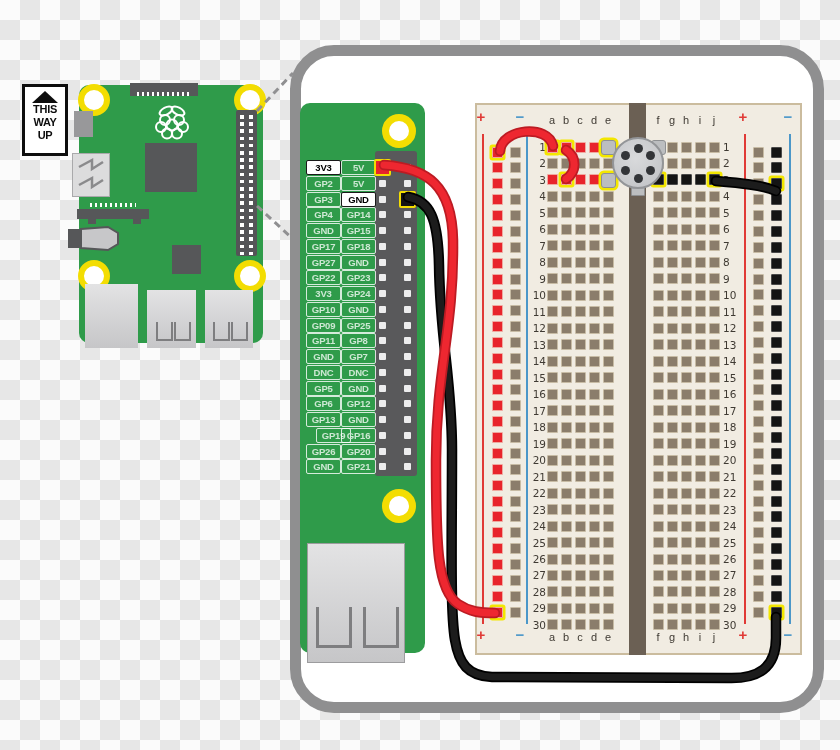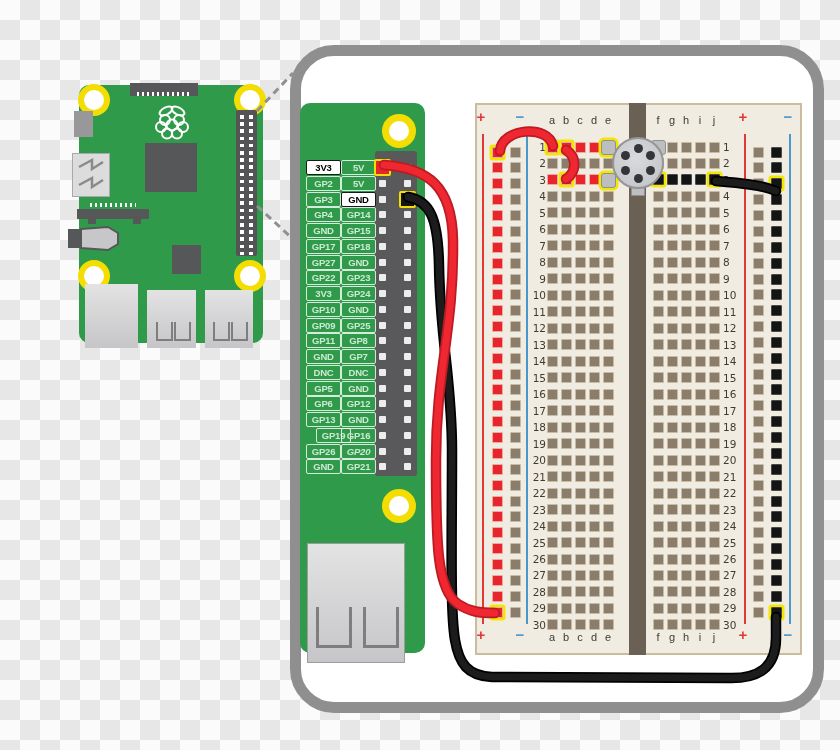--- a/index.html
+++ b/index.html
@@ -137,20 +137,26 @@
   <div class="conn" style="left:85px;top:284px;width:53px;height:64px;"></div>
   <div class="conn" style="left:147px;top:290px;width:49px;height:58px;">
     <div class="staple" style="left:9px;top:32px;width:13px;height:17px;"></div>
     <div class="staple" style="left:27px;top:32px;width:13px;height:17px;"></div>
   </div>
   <div class="conn" style="left:205px;top:290px;width:48px;height:58px;">
     <div class="staple" style="left:8px;top:32px;width:13px;height:17px;"></div>
     <div class="staple" style="left:26px;top:32px;width:13px;height:17px;"></div>
   </div>
 
+  <div class="sign">
+    <div class="arrow"></div>
+    <div class="ln">THIS</div>
+    <div class="ln">WAY</div>
+    <div class="ln">UP</div>
+  </div>
 
   <svg class="overlay" width="840" height="750">
     <line x1="257" y1="111" x2="293" y2="73" stroke="#909092" stroke-width="3" stroke-dasharray="7 5"></line>
     <line x1="257" y1="206" x2="293" y2="239" stroke="#909092" stroke-width="3" stroke-dasharray="7 5"></line>
   </svg>
 
   <div class="panel"></div>
 
   <div class="strip"></div>
   <div class="ring abs" style="left:382px;top:114px;border-width:7px;width:20px;height:20px;"></div>
@@ -223,21 +229,21 @@
       <div class="pin" style="left: 403.5px; top: 400.25px;"></div>
       <div class="lblcell " style="left: 306px; top: 412px; width: 33px;">GP13</div>
       <div class="lblcell " style="left: 341px; top: 412px; width: 33px;">GND</div>
       <div class="pin" style="left: 379px; top: 416px;"></div>
       <div class="pin" style="left: 403.5px; top: 416px;"></div>
       <div class="lblcell " style="left: 316px; top: 427.75px; width: 33px;">GP19</div>
       <div class="lblcell " style="left: 341px; top: 427.75px; width: 33px;">GP16</div>
       <div class="pin" style="left: 379px; top: 431.75px;"></div>
       <div class="pin" style="left: 403.5px; top: 431.75px;"></div>
       <div class="lblcell " style="left: 306px; top: 443.5px; width: 33px;">GP26</div>
-      <div class="lblcell " style="left: 341px; top: 443.5px; width: 33px; font-style: italic;">GP20</div>
+      <div class="lblcell " style="left: 341px; top: 443.5px; width: 33px;">GP20</div>
       <div class="pin" style="left: 379px; top: 447.5px;"></div>
       <div class="pin" style="left: 403.5px; top: 447.5px;"></div>
       <div class="lblcell " style="left: 306px; top: 459.25px; width: 33px;">GND</div>
       <div class="lblcell " style="left: 341px; top: 459.25px; width: 33px;">GP21</div>
       <div class="pin" style="left: 379px; top: 463.25px;"></div>
       <div class="pin" style="left: 403.5px; top: 463.25px;"></div>
       <div class="pin big" style="left: 374px; top: 159px; background: rgb(232, 36, 44);"></div>
       <div class="pin big" style="left: 399px; top: 190.5px; background: rgb(20, 20, 20);"></div>
     </div>
   <div class="conn" style="left:307px;top:543px;width:98px;height:120px;border:1px solid #9c9c9e;box-sizing:border-box;">

